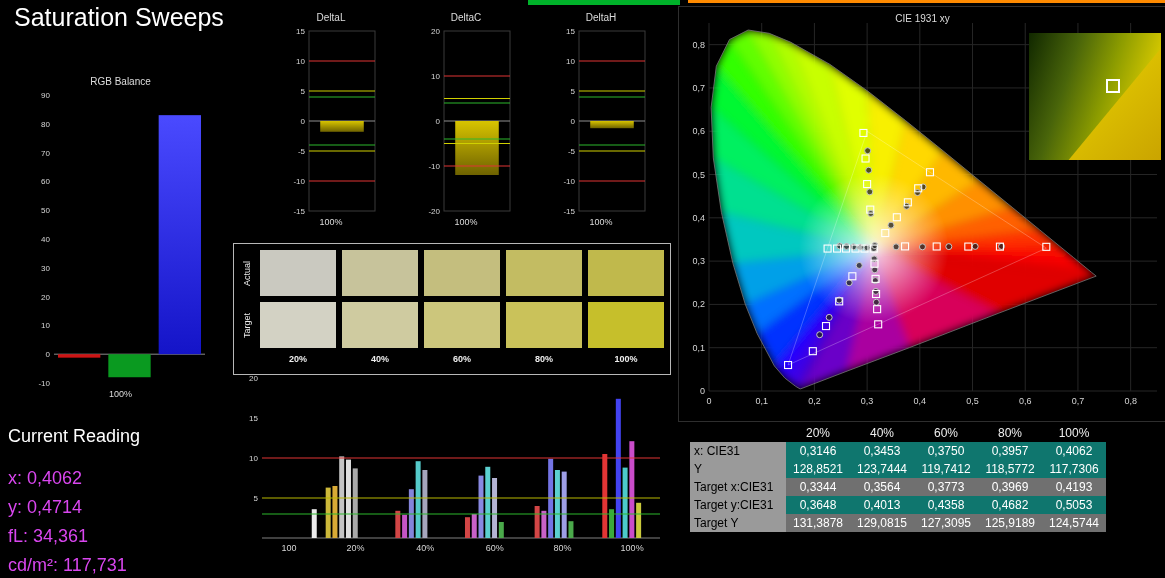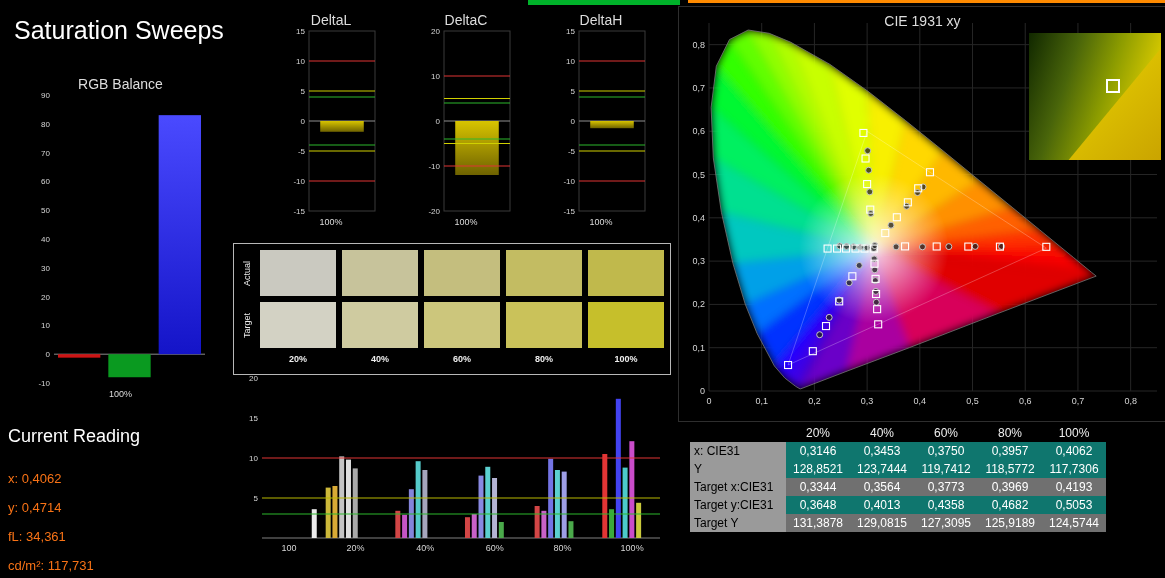--- a/index.html
+++ b/index.html
@@ -1,38 +1,38 @@
 <!DOCTYPE html>
 <html><head>
 <meta charset="utf-8">
 <style>
   html,body{margin:0;padding:0;background:#000;}
   #screen{position:relative;width:1165px;height:578px;background:#000;overflow:hidden;
           font-family:"Liberation Sans","DejaVu Sans",sans-serif;color:#fff;}
   .abs{position:absolute;}
-  .chart-title{font-size:14px;color:#ddd;text-align:center;height:13px;}
+  .chart-title{font-size:10px;color:#ddd;text-align:center;height:13px;}
   .xlabel{font-size:9px;color:#ddd;text-align:center;}
-  #pageTitle{left:14px;top:16px;font-size:25px;font-weight:400;color:#fff;margin:0;}
+  #pageTitle{left:14px;top:3px;font-size:25px;font-weight:400;color:#fff;margin:0;}
   #stripGreen{left:528px;top:0;width:152px;height:5px;background:#00b22a;}
   #stripOrange{left:688px;top:0;width:477px;height:3px;background:#ff8a00;}
   #rgbPanel{left:28px;top:76px;width:185px;text-align:center;}
   #dLPanel{left:281px;top:12px;width:100px;text-align:center;}
   #dCPanel{left:416px;top:12px;width:100px;text-align:center;}
   #dHPanel{left:551px;top:12px;width:100px;text-align:center;}
   #swatchBlock{left:233px;top:243px;padding:6px;background:#000;border:1px solid #b8b8b8;
                display:grid;grid-template-columns:14px repeat(5,76px);
                grid-template-rows:46px 46px 14px;gap:6px;}
   .sw-cell{width:76px;height:46px;}
   .sw-rowlabel{writing-mode:vertical-rl;transform:rotate(180deg);font-size:9px;color:#eee;
                text-align:center;justify-self:center;}
   .sw-collabel{font-size:9px;font-weight:bold;color:#eee;text-align:center;}
   #dePanel{left:236px;top:372px;width:432px;text-align:center;}
   #currentReading{left:8px;top:426px;}
   .cr-head{font-size:18px;margin-bottom:17px;color:#fff;}
-  .cr-line{font-size:13px;line-height:29px;color:#f97316;}
+  .cr-line{font-size:18px;line-height:29px;color:#d946ef;}
   #ciePanel{left:678px;top:6px;width:487px;height:414px;background:#000;border:1px solid #2e2e2e;}
   #ciePanel .chart-title{position:absolute;top:6px;left:0;right:0;z-index:2;}
   #cieInset{position:absolute;right:5px;top:26px;width:132px;height:127px;z-index:3;
             background:linear-gradient(108deg,#112800 0%,#49650a 30%,#8c9c00 55%,#cfc400 78%,#ead800 100%);}
   .inset-tri{position:absolute;left:0;top:0;right:0;bottom:0;
              background:linear-gradient(135deg,#f2e200 0%,#caa400 100%);
              clip-path:polygon(100% 12%,100% 100%,30% 100%);}
   .inset-marker{position:absolute;left:58%;top:36%;width:10px;height:10px;border:2px solid #fff;}
   #cieTable{left:690px;top:424px;border-collapse:collapse;font-size:12px;}
   #cieTable th{font-weight:normal;color:#eee;padding:2px 4px;text-align:center;}

